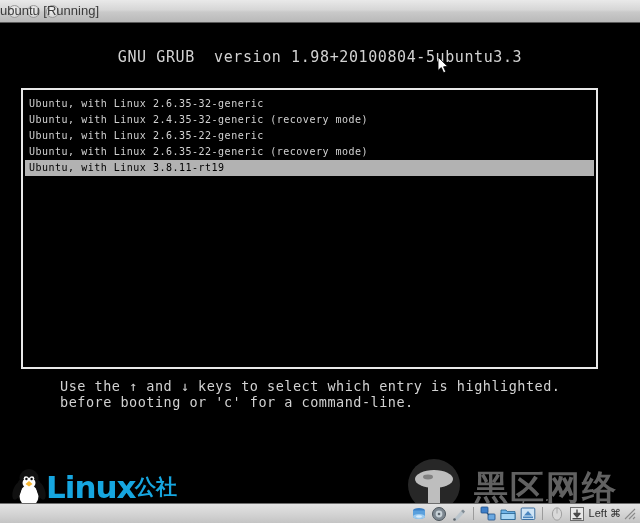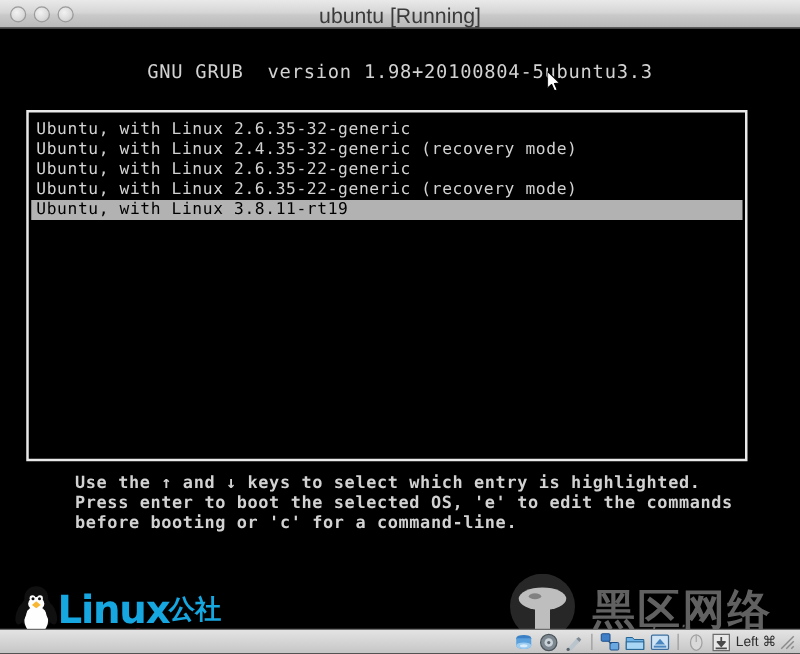--- a/index.html
+++ b/index.html
@@ -37,22 +37,21 @@
   .light {
     width: 13px; height: 13px;
     border-radius: 50%;
     background: radial-gradient(circle at 40% 35%, #f2f2f2 0%, #dcdcdc 55%, #c2c2c2 100%);
     border: 1px solid #9a9a9a;
     box-sizing: border-box;
   }
   #window-title {
     position: absolute;
     left: 0; right: 0; top: 3px;
-    text-align: center;
-    font-size: 17px;
+    font-size: 13px;
     color: #3b3b3b;
     font-family: "Liberation Sans", sans-serif;
   }
 
   
   #vm-screen {
     position: absolute;
     left: 0; top: 24px;
     width: 640px;
     height: 479px;
@@ -81,40 +80,39 @@
     background: #000;
   }
   #menu-list {
     position: absolute;
     left: 2px; top: 6px;
     right: 2px;
   }
   .menu-entry {
     height: 16px;
     line-height: 16px;
-    font-size: 13px;
+    font-size: 10px;
     letter-spacing: 0.5px;
     color: #d2d2d2;
     white-space: pre;
     padding-left: 4px;
     box-sizing: border-box;
   }
   .menu-entry.selected {
     background: #b2b2b2;
     color: #000;
   }
   #grub-footer {
     position: absolute;
     left: 60px; top: 354px;
     font-size: 13.5px;
     line-height: 16px;
     letter-spacing: 0.5px;
     color: #d2d2d2;
     white-space: pre;
-    font-weight: bold;
   }
   #mouse-cursor {
     position: absolute;
     left: 438px; top: 33px;
     width: 12px; height: 18px;
     pointer-events: none;
   }
 
   
   #linuxidc-watermark {
@@ -191,21 +189,21 @@
     <div id="grub-box">
       <div id="menu-list">
           <div class="menu-entry">Ubuntu, with Linux 2.6.35-32-generic</div>
           <div class="menu-entry">Ubuntu, with Linux 2.4.35-32-generic (recovery mode)</div>
           <div class="menu-entry">Ubuntu, with Linux 2.6.35-22-generic</div>
           <div class="menu-entry">Ubuntu, with Linux 2.6.35-22-generic (recovery mode)</div>
           <div class="menu-entry selected">Ubuntu, with Linux 3.8.11-rt19</div>
         </div>
     </div>
 
-    <div id="grub-footer"><div>Use the ↑ and ↓ keys to select which entry is highlighted.</div><div>Press enter to boot the selected OS, 'e' to edit the commands</div><div>before booting or 'c' for a command-line.</div></div>
+    <div id="grub-footer"><div>Use the ↑ and ↓ keys to select which entry is highlighted.</div><div>before booting or 'c' for a command-line.</div></div>
 
     <svg id="mouse-cursor" viewBox="0 0 12 18">
       <polygon points="0,0 0,13.5 3.3,10.6 5.6,15.8 7.8,14.8 5.6,9.8 9.8,9.5" fill="#ffffff" stroke="#000000" stroke-width="0.9" stroke-linejoin="round"></polygon>
     </svg>
   </div>
 
   <svg id="linuxidc-watermark" viewBox="0 0 210 58">
 
     <g>
       <ellipse cx="25" cy="28" rx="13" ry="15" fill="#101010"></ellipse>

